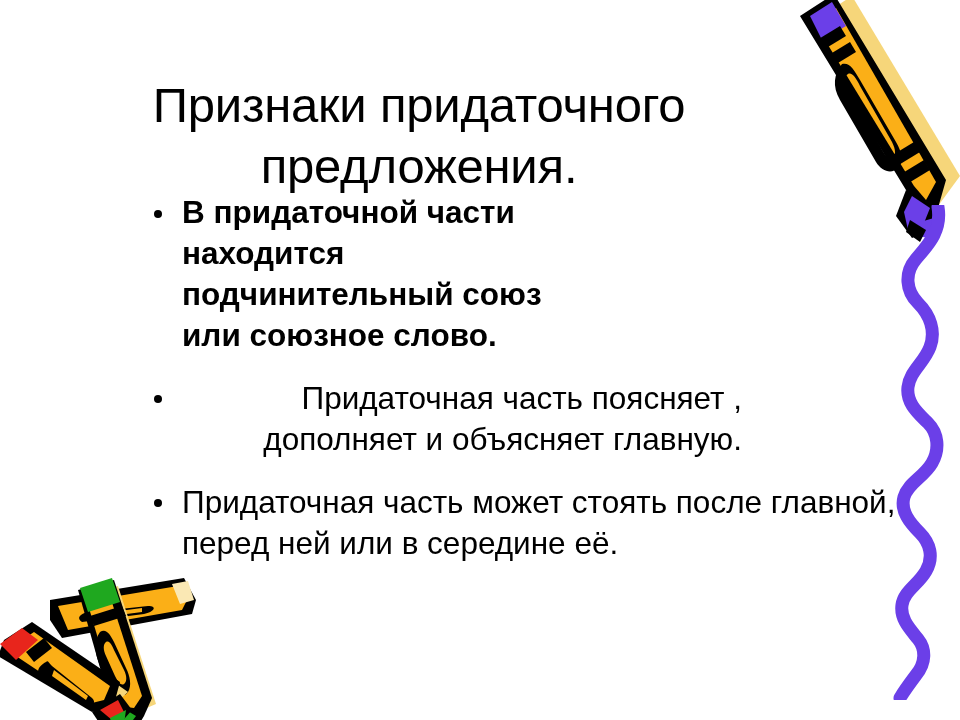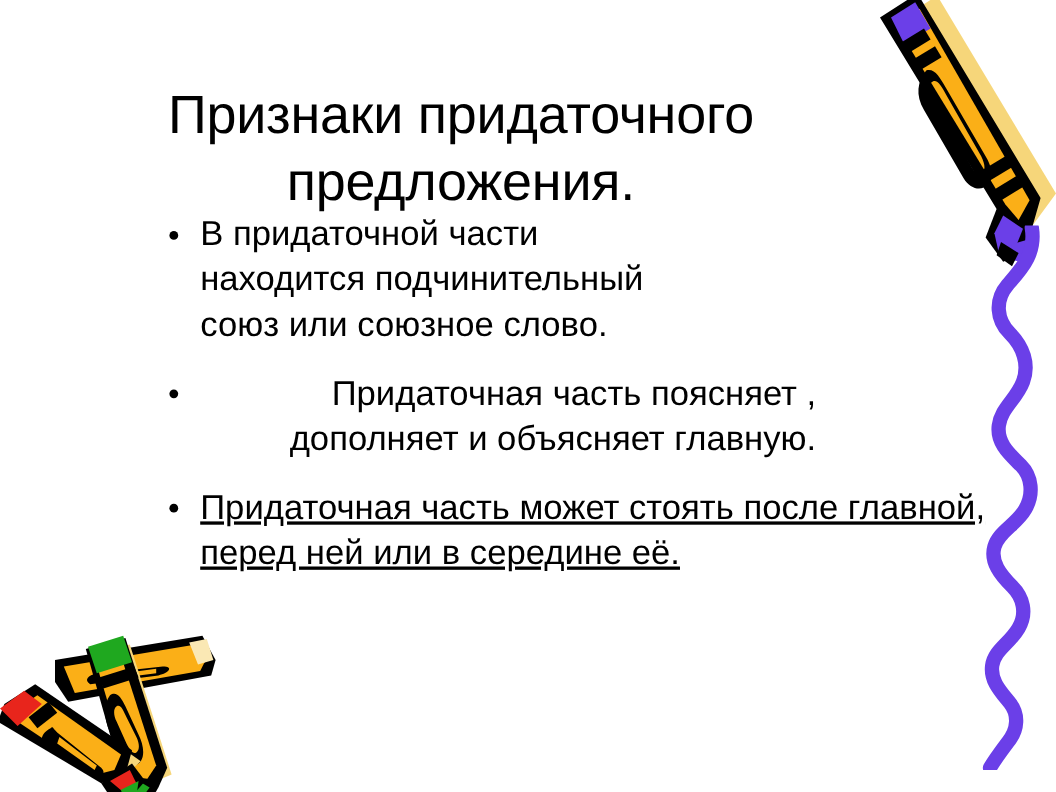--- a/index.html
+++ b/index.html
@@ -79,23 +79,23 @@
   }
   .bullet .dot {
     position: absolute;
     left: 4px;
     top: 0.56em;
     width: 8px;
     height: 8px;
     border-radius: 50%;
     background: #000000;
   }
-  .bullet-1 { width: 420px; }
+  .bullet-1 { width: 420px; font-weight: bold; }
   .bullet-2 { width: 560px; text-align: right; }
-  .bullet-3 { width: 740px; text-decoration: underline; }
+  .bullet-3 { width: 740px; }
 </style>
 </head>
 <body>
 
 <div class="slide">
 
   <div class="art crayon-top-right">
     <svg viewBox="0 0 200 250" width="200" height="250" xmlns="http://www.w3.org/2000/svg">
 
       <path d="M48 24 L82 2 L190 182 L168 212 Z" fill="#F6D67A"></path>

